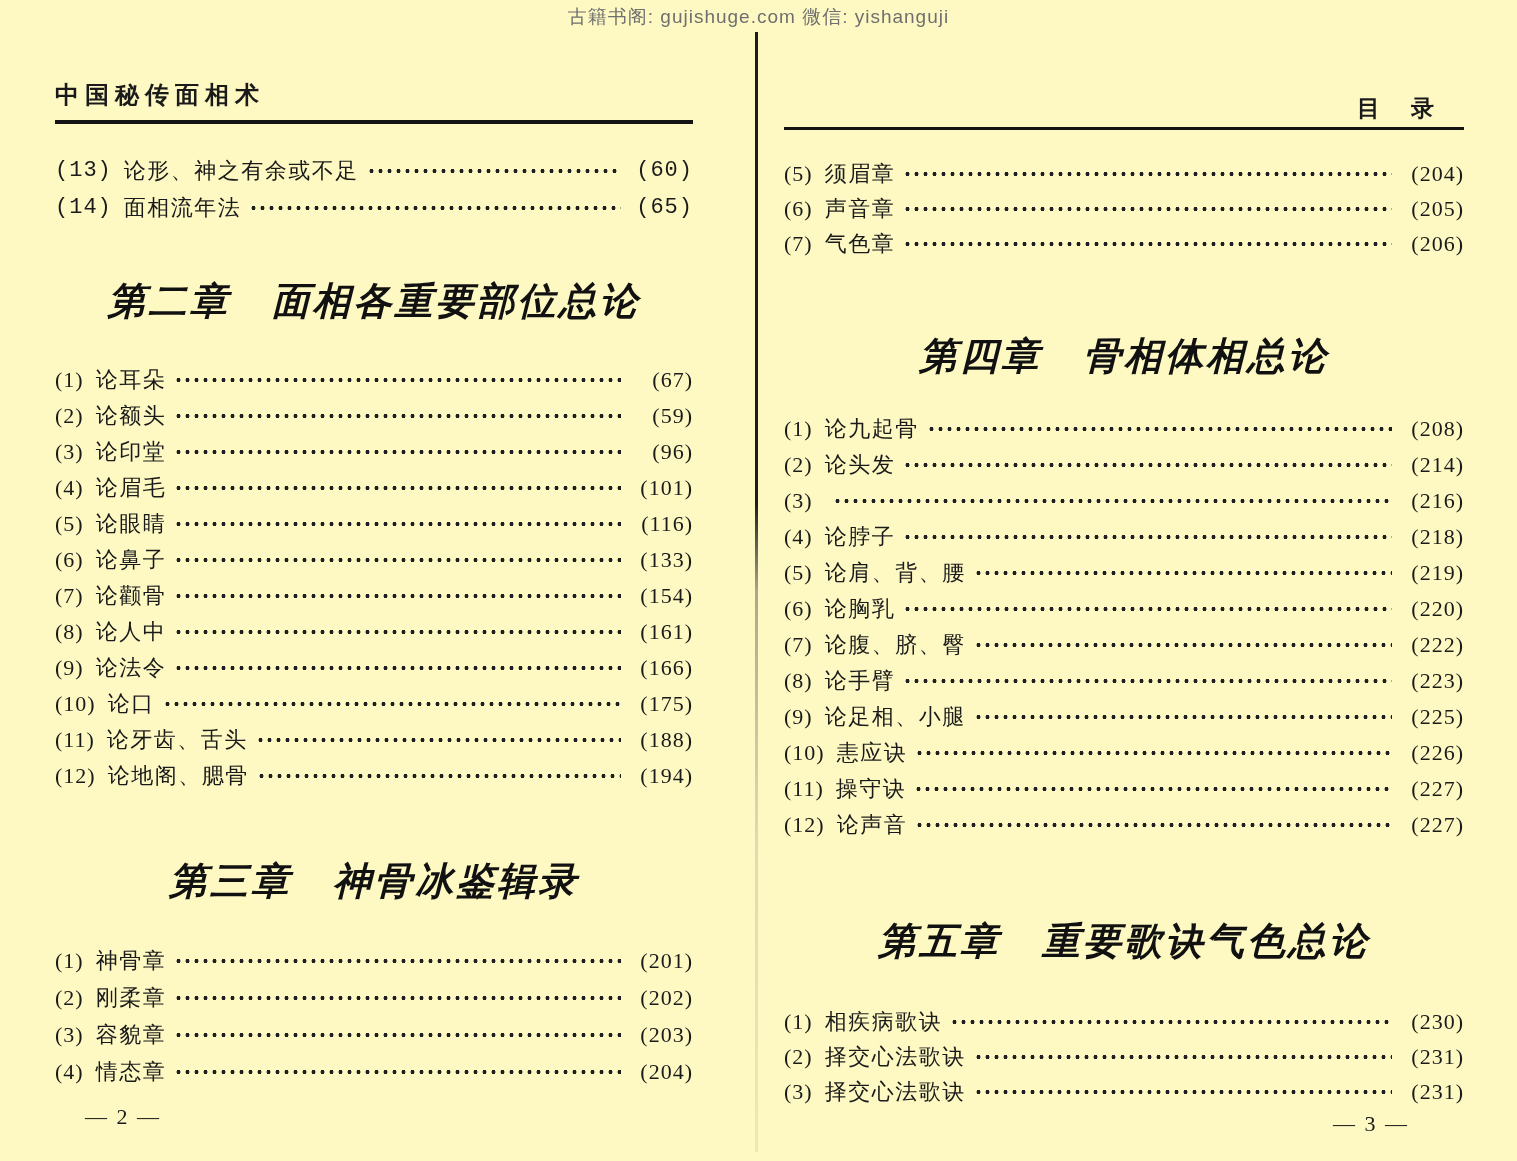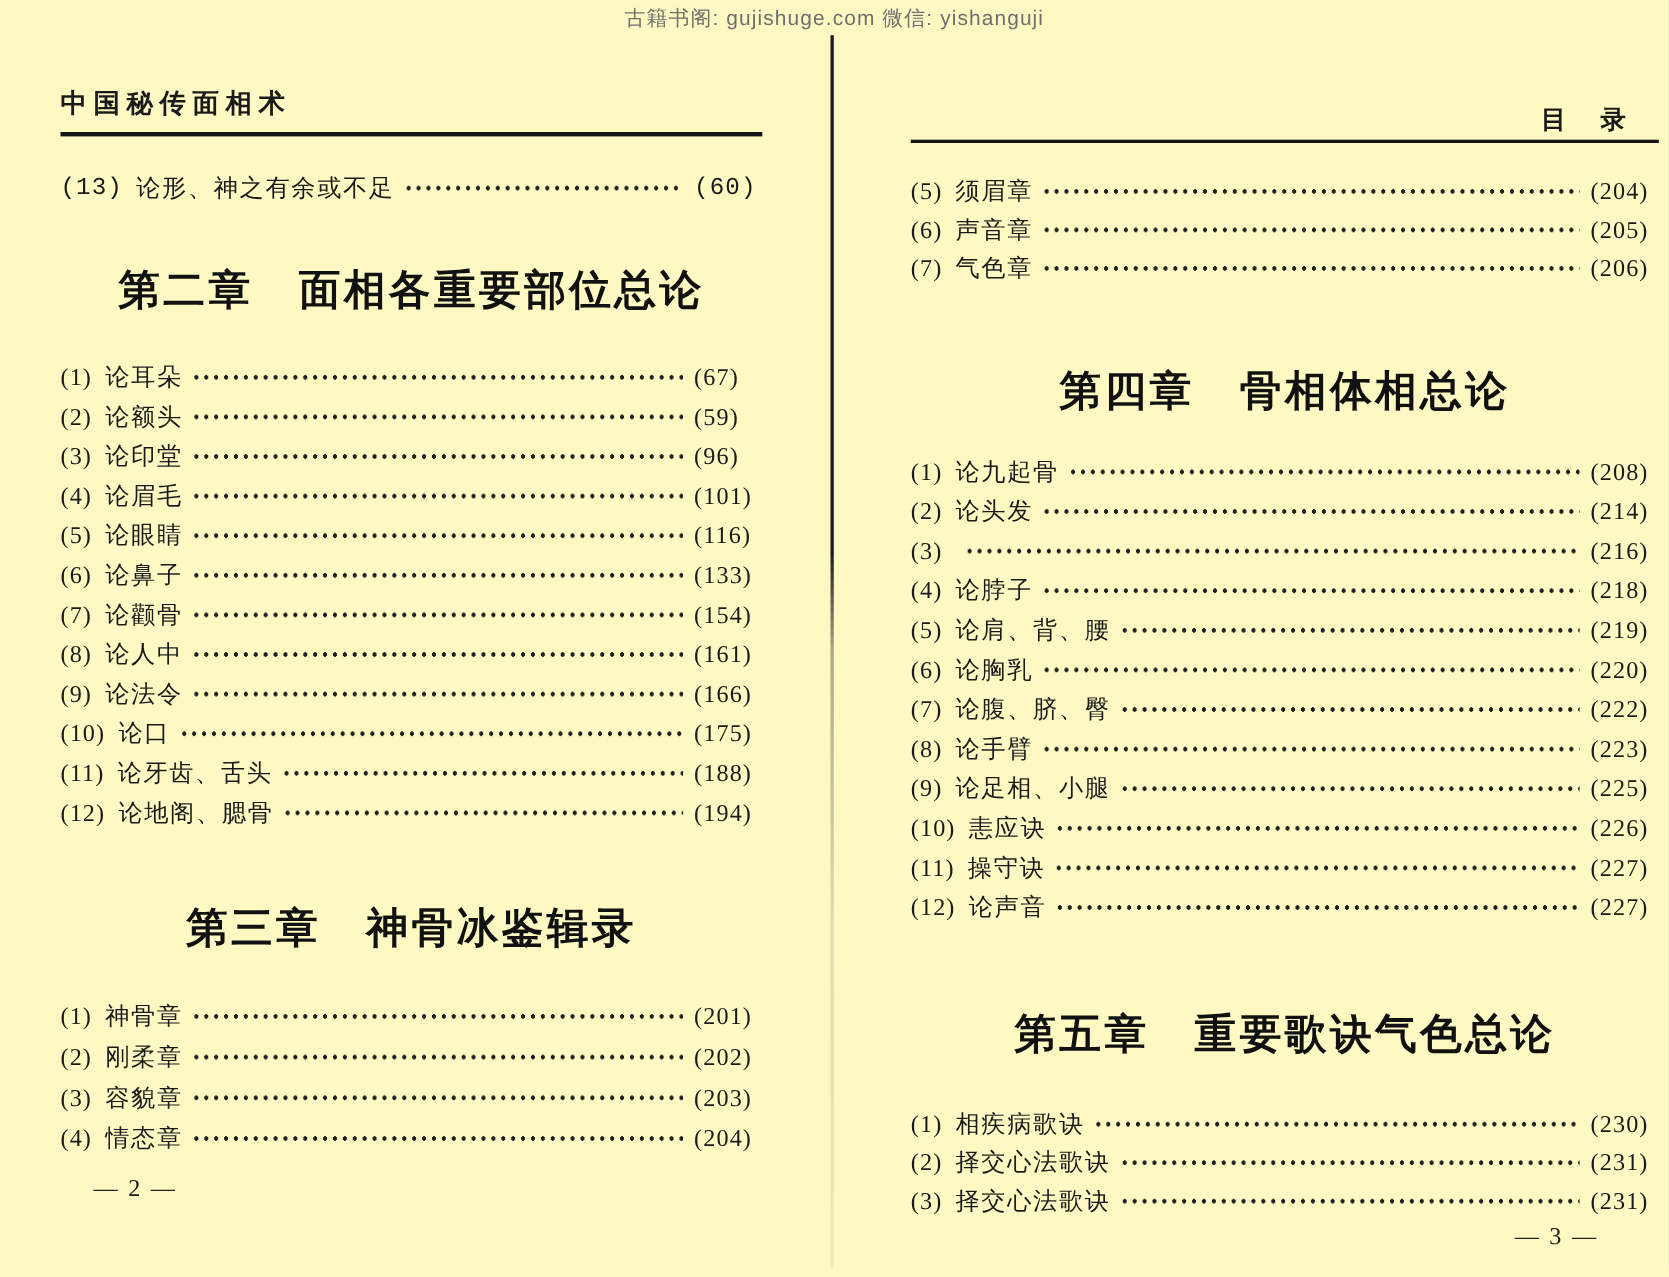--- a/index.html
+++ b/index.html
@@ -22,21 +22,21 @@
     position:absolute;left:755px;top:32px;
     width:2.5px;height:1120px;
     background:linear-gradient(to bottom,
       #1c1c1c 0%, #1c1c1c 42%,
       rgba(70,70,70,.45) 50%,
       rgba(100,100,100,.20) 72%,
       rgba(110,110,110,.12) 100%);
   }
   .page{position:absolute;}
   .page-left{left:55px;top:80px;width:638px;}
-  .page-right{left:828px;top:95px;width:680px;}
+  .page-right{left:784px;top:95px;width:680px;}
 
   .page-header-left{
     font-size:24px;font-weight:bold;
     letter-spacing:6px;height:30px;line-height:30px;
   }
   .page-header-right{
     font-size:23px;font-weight:bold;
     text-align:right;height:28px;line-height:28px;
     letter-spacing:4px;padding-right:26px;
   }
@@ -54,27 +54,28 @@
   .row-h35 .toc-row{height:35px;}
   .num{margin-right:12px;letter-spacing:1px;}
   .title{letter-spacing:1.5px;}
   .dots{
     flex:1;height:22px;margin:0 10px 0 8px;
     background-image:radial-gradient(circle,#1f1f1f 1.8px,transparent 2.2px);
     background-size:9px 22px;
     background-repeat:repeat-x;
     background-position:0 center;
   }
-  .pnum{min-width:62px;text-align:left;letter-spacing:1px;}
+  .pnum{min-width:62px;text-align:right;letter-spacing:1px;}
 
   .chapter-heading{
     font-size:38px;font-weight:bold;
     text-align:center;letter-spacing:3px;
     line-height:50px;height:50px;
     color:#111;
+    font-style:italic;
   }
   .mt-carry-l{margin-top:28px;font-family:Liberation Mono, monospace;}
   .mt-h2{margin-top:50px;}
   .mt-l2{margin-top:36px;}
   .mt-h3{margin-top:62px;}
   .mt-l3{margin-top:36px;}
   .mt-carry-r{margin-top:26px;}
   .mt-h4{margin-top:70px;}
   .mt-l4{margin-top:30px;}
   .mt-h5{margin-top:73px;}
@@ -101,20 +102,26 @@
 
     <div class="toc-list row-h37 mt-carry-l">
 
         <div class="toc-row">
           <span class="num">(13)</span>
           <span class="title">论形、神之有余或不足</span>
           <span class="dots"></span>
           <span class="pnum">(60)</span>
         </div>
 
+        <div class="toc-row">
+          <span class="num">(14)</span>
+          <span class="title">面相流年法</span>
+          <span class="dots"></span>
+          <span class="pnum">(65)</span>
+        </div>
       </div>
 
     <div class="chapter-heading mt-h2">第二章　面相各重要部位总论</div>
 
     <div class="toc-list row-h36 mt-l2">
 
         <div class="toc-row">
           <span class="num">(1)</span>
           <span class="title">论耳朵</span>
           <span class="dots"></span>

